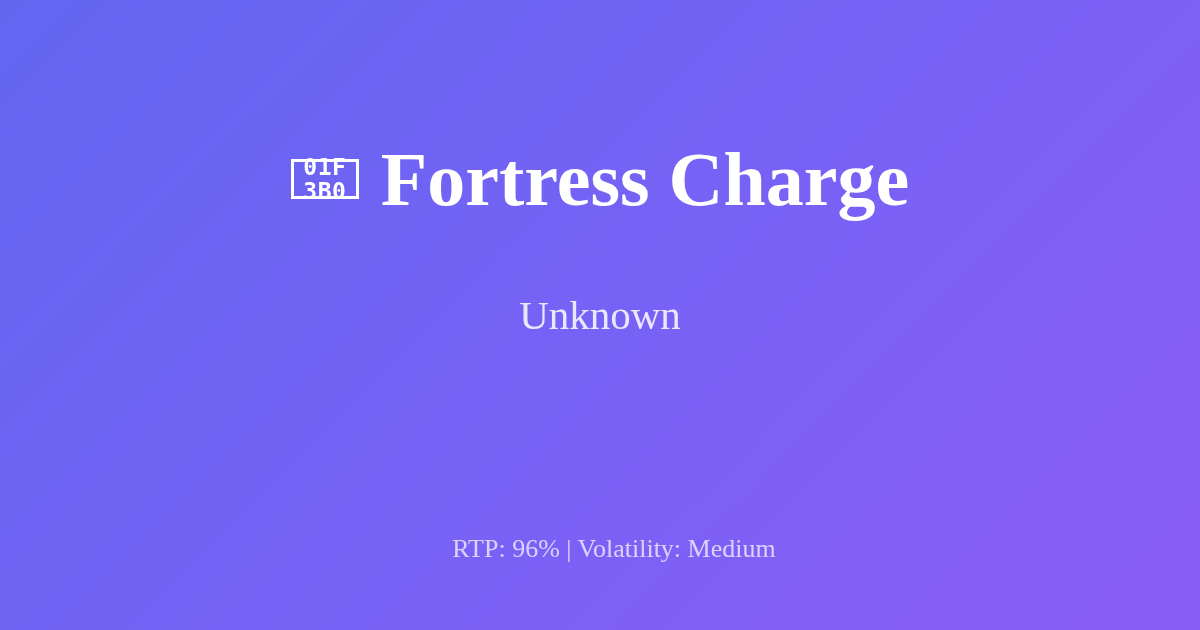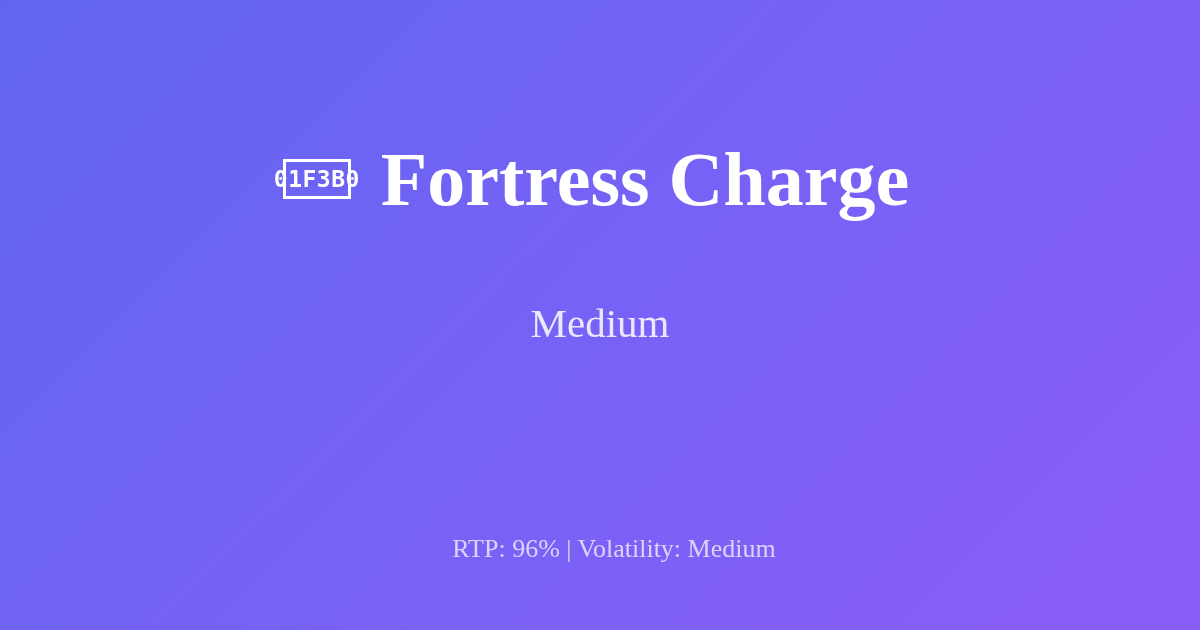--- a/index.html
+++ b/index.html
@@ -50,38 +50,38 @@
   }
 
   
   .tofu-glyph {
     flex: 0 0 auto;
     box-sizing: border-box;
     width: 68px;
     height: 40px;
     border: 3px solid #ffffff;
     display: flex;
-    flex-direction: row;
+    flex-direction: column;
     align-items: center;
     justify-content: center;
     font-family: "DejaVu Sans Mono", "Liberation Mono", monospace;
     font-weight: 700;
     font-size: 23px;
     line-height: 24px;
     letter-spacing: 0.5px;
     color: #ffffff;
     user-select: none;
   }
   .tofu-glyph .tofu-line {
     display: block;
     height: 24px;
   }
 
   .og-title {
-    margin: 8px;
+    margin: 0;
     font-family: "Liberation Serif", "DejaVu Serif", serif;
     font-weight: 700;
     font-size: 76px;
     line-height: 1.04;
     color: #ffffff;
     letter-spacing: 0px;
     white-space: nowrap;
   }
 
   .og-subtitle {
@@ -121,21 +121,21 @@
   <div class="hero">
 
     <div class="title-row">
       <span class="tofu-glyph" aria-label="slot machine">
         <span class="tofu-line">01F</span>
         <span class="tofu-line">3B0</span>
       </span>
       <h1 class="og-title">Fortress Charge</h1>
     </div>
 
-    <div class="og-subtitle">Medium</div>
+    <div class="og-subtitle">Unknown</div>
 
   </div>
 
   <div class="og-footer">
     <span class="og-meta">RTP: 96% | Volatility: Medium</span>
   </div>
 
 </div>
 
 </body></html>

